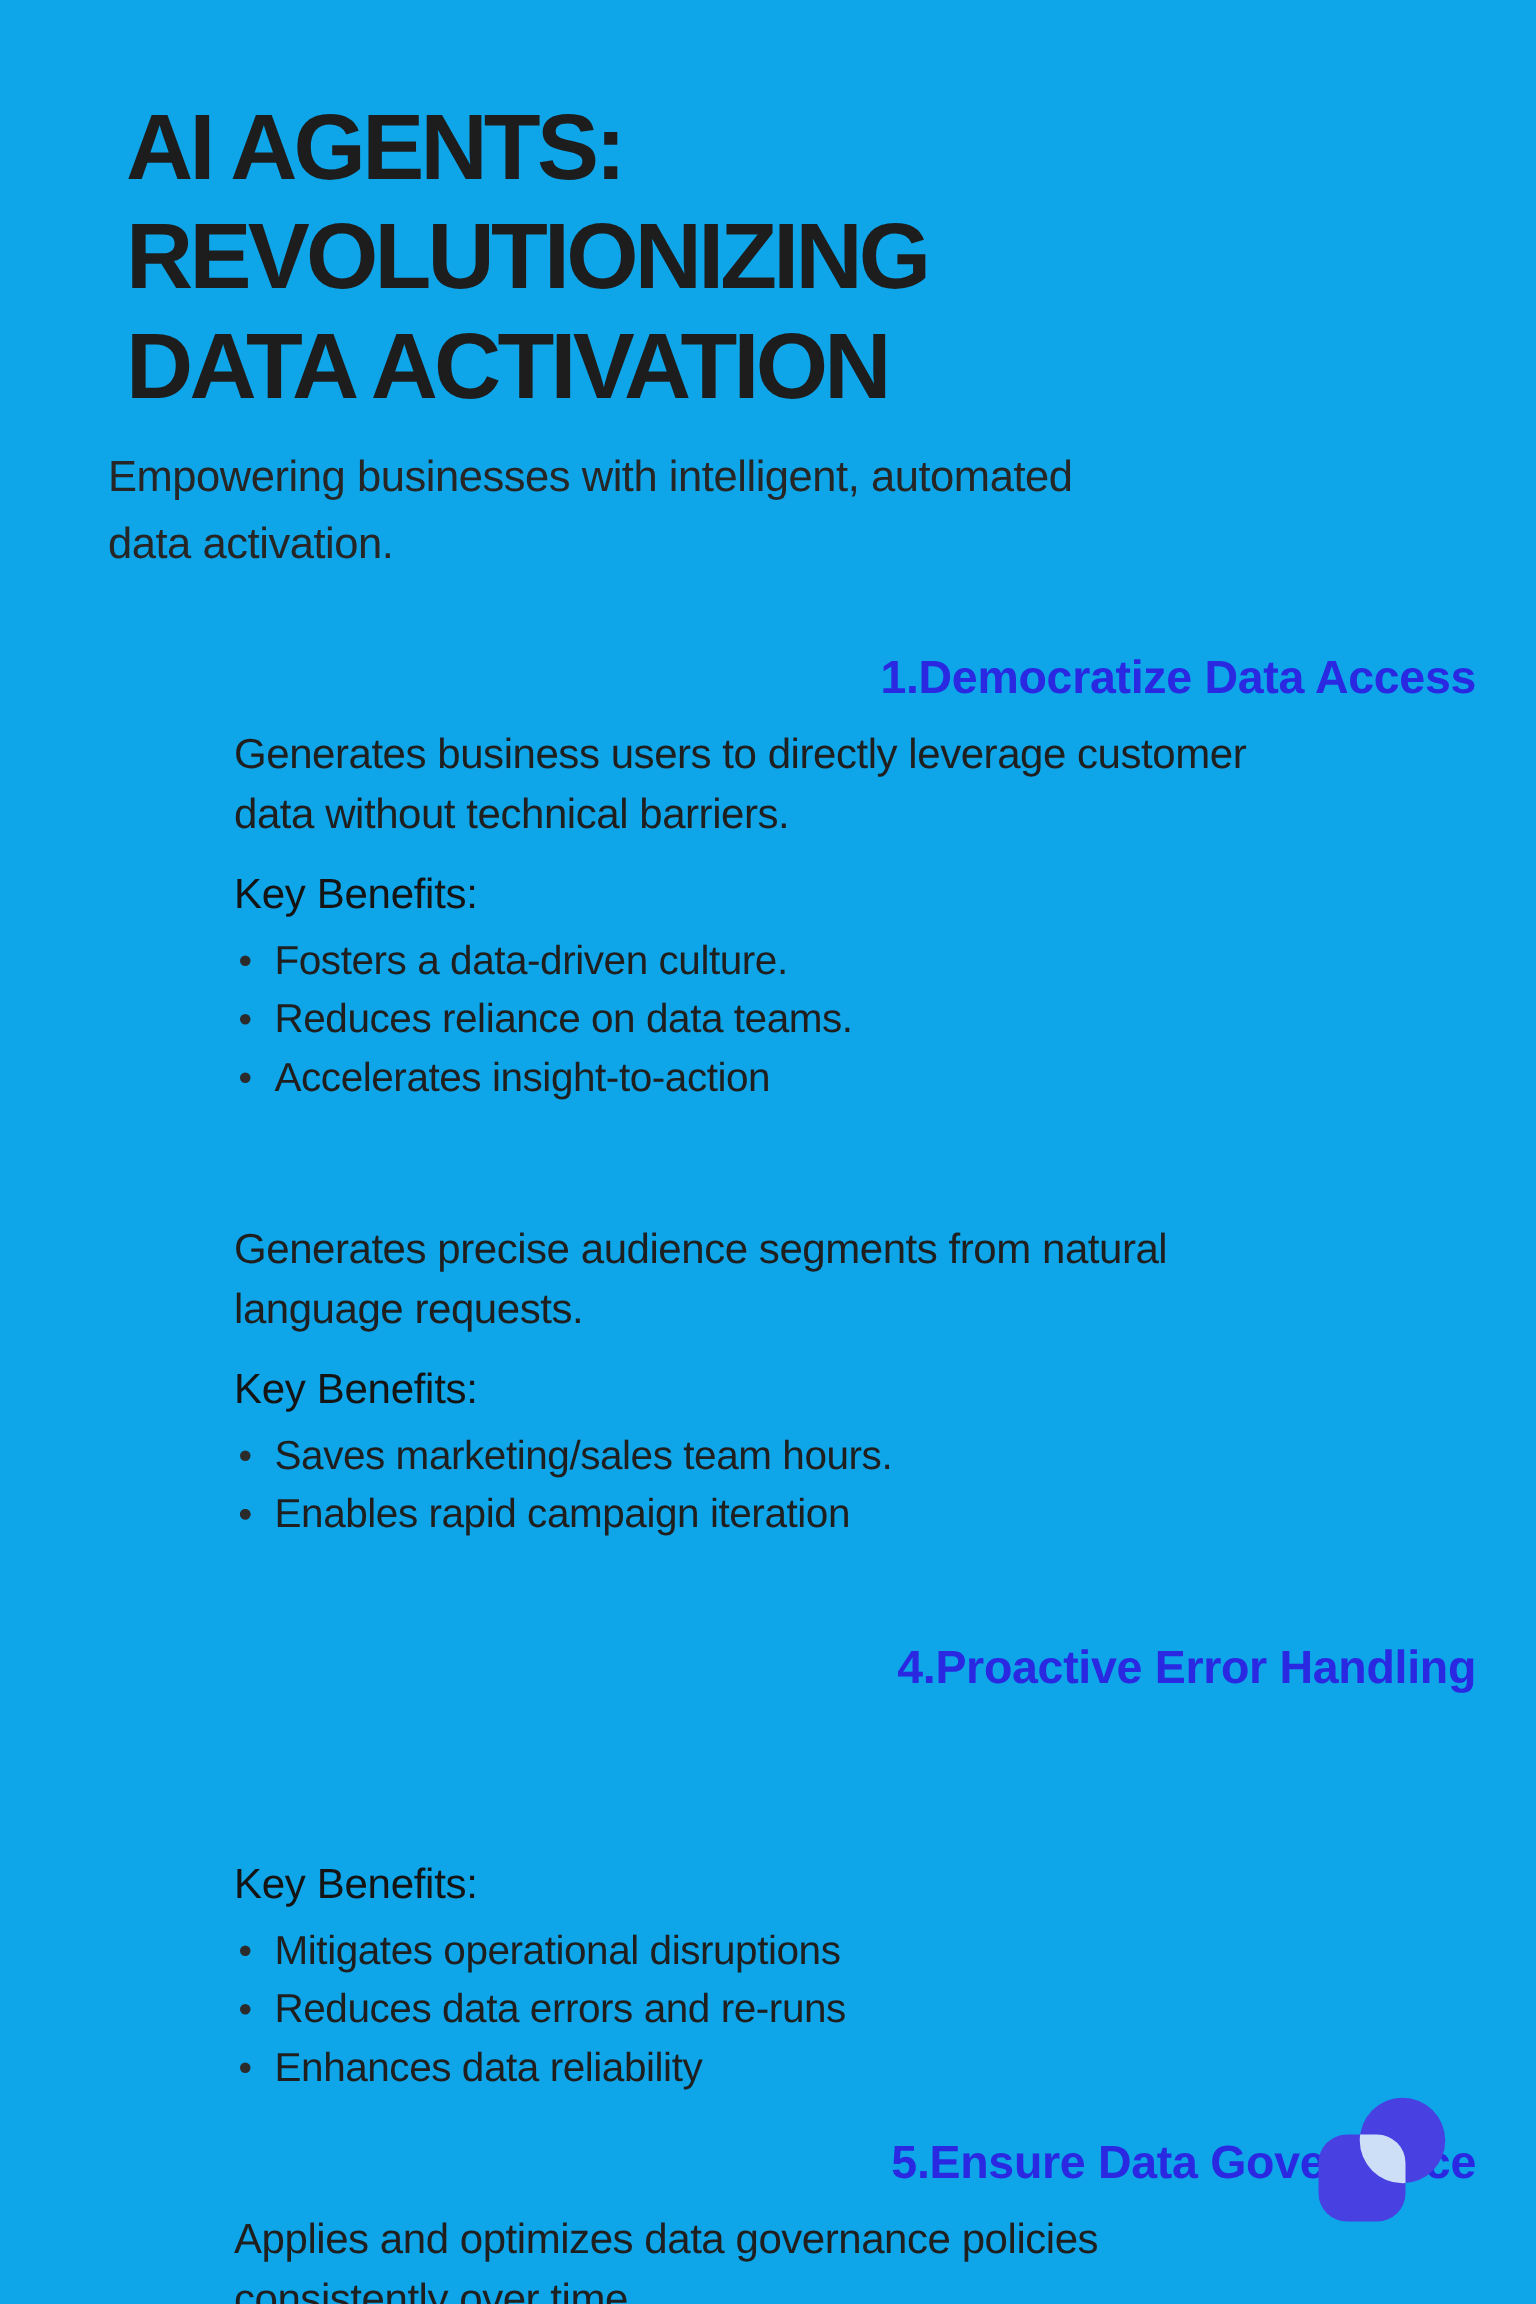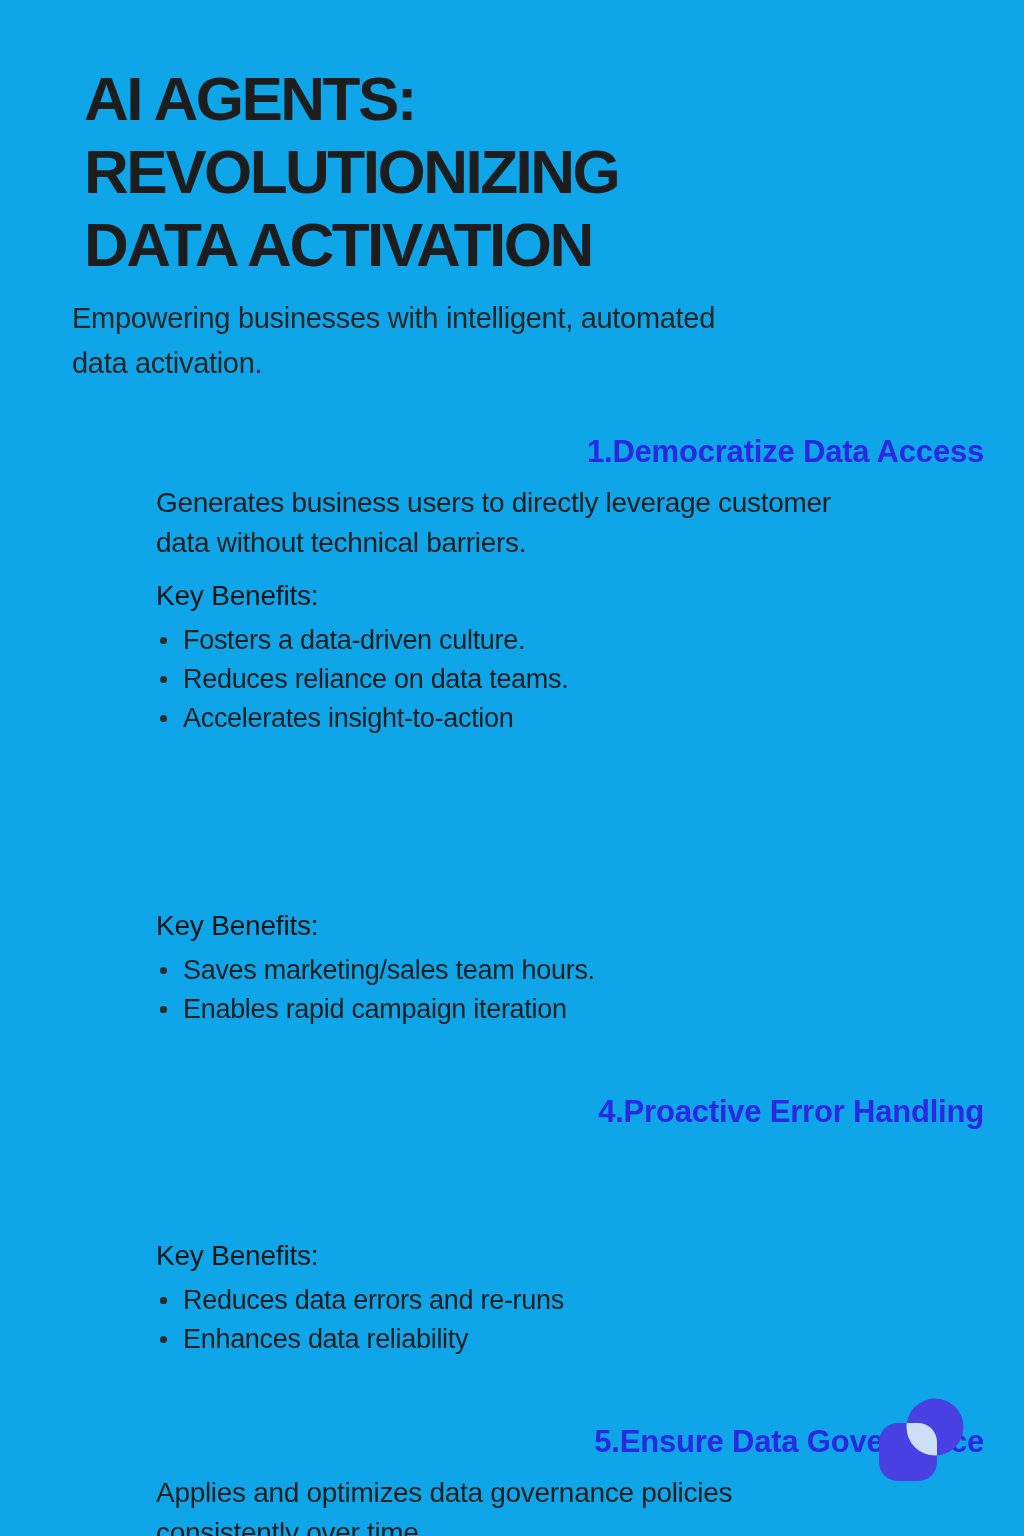--- a/index.html
+++ b/index.html
@@ -141,35 +141,39 @@
     </div>
     <div class="sec-kb">Key Benefits:</div>
     <ul class="sec-bullets">
       <li><span class="dot"></span><span>Fosters a data-driven culture.</span></li>
       <li><span class="dot"></span><span>Reduces reliance on data teams.</span></li>
       <li><span class="dot"></span><span>Accelerates insight-to-action</span></li>
     </ul>
   </div>
 
   <div class="section" style="top:762px">
+    <div class="sec-desc">
+      <div>Generates precise audience segments from natural</div>
+      <div>language requests.</div>
+    </div>
     <div class="sec-kb">Key Benefits:</div>
     <ul class="sec-bullets">
       <li><span class="dot"></span><span>Saves marketing/sales team hours.</span></li>
       <li><span class="dot"></span></li>
       <li><span class="dot"></span><span>Enables rapid campaign iteration</span></li>
     </ul>
   </div>
 
   <div class="section" style="top:1092px">
     <div class="sec-head">
       <span class="sec-num">4.</span><span class="sec-title">Proactive Error Handling</span>
     </div>
     <div class="sec-kb">Key Benefits:</div>
     <ul class="sec-bullets">
-      <li><span class="dot"></span></li>
+      <li><span class="dot"></span><span>Mitigates operational disruptions</span></li>
       <li><span class="dot"></span><span>Reduces data errors and re-runs</span></li>
       <li><span class="dot"></span><span>Enhances data reliability</span></li>
     </ul>
   </div>
 
   <div class="section" style="top:1422px">
     <div class="sec-head">
       <span class="sec-num">5.</span><span class="sec-title">Ensure Data Governance</span>
     </div>
     <div class="sec-desc">

